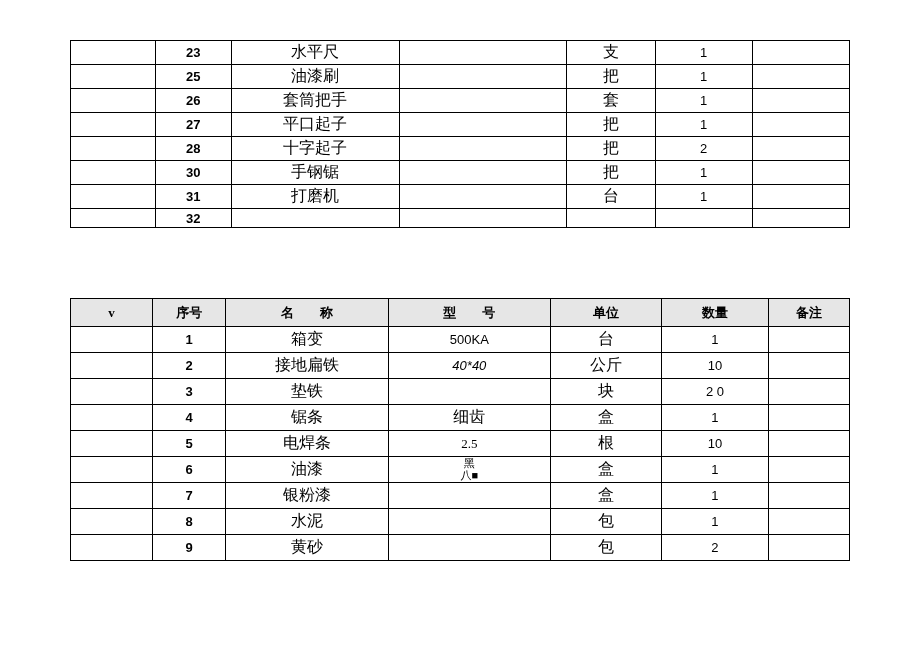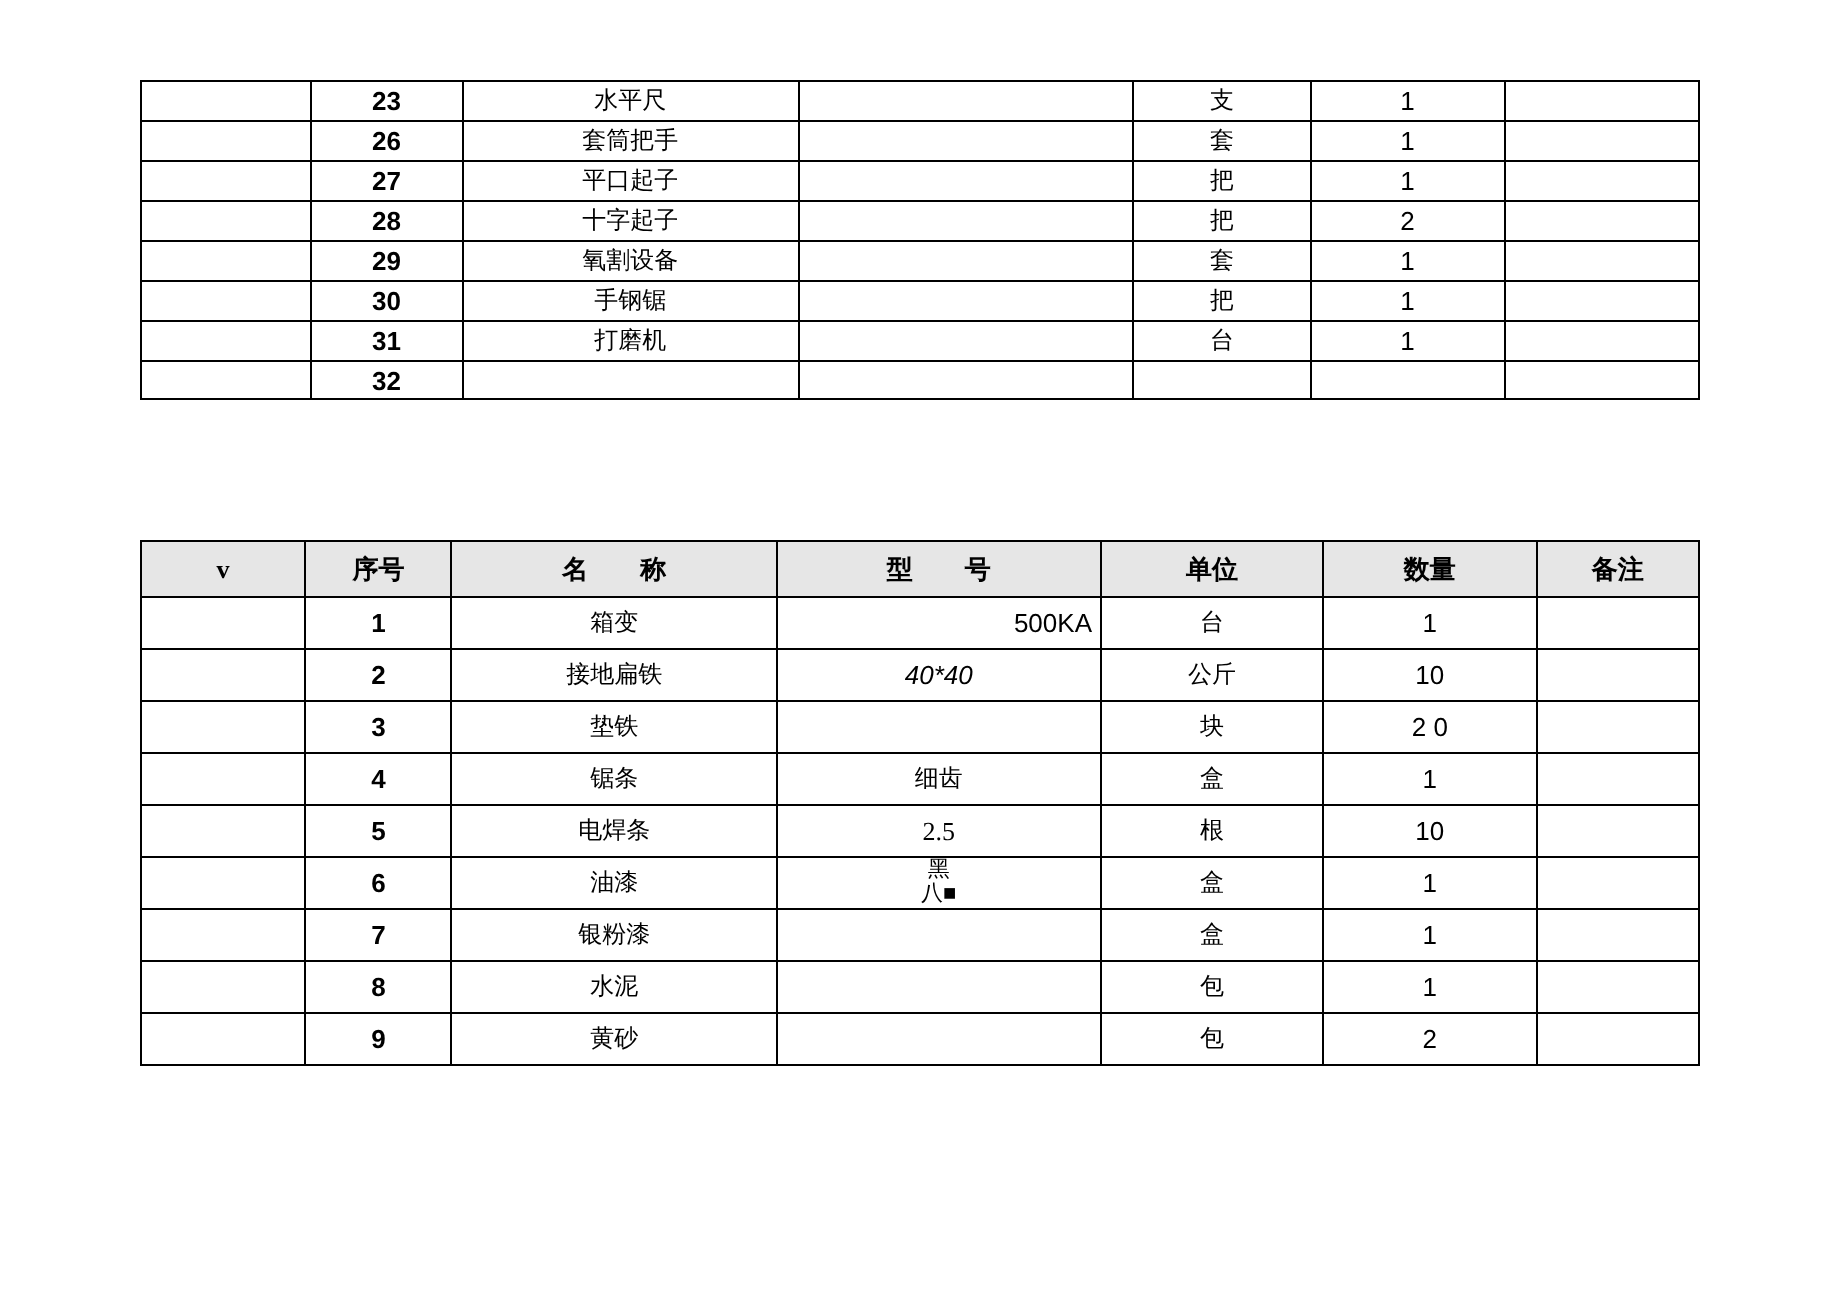--- a/index.html
+++ b/index.html
@@ -46,21 +46,21 @@
     .table2 .col0 { width: 9.6%; }
     .table2 .col1 { width: 8.6%; }
     .table2 .col2 { width: 19%; }
     .table2 .col3 { width: 19%; }
     .table2 .col4 { width: 13%; }
     .table2 .col5 { width: 12.5%; }
     .table2 .col6 { width: 9.5%; }
 
     .seq { font-weight: bold; font-family: Arial, sans-serif; }
     .qty { font-family: Arial, sans-serif; }
-    .name { font-size: 12px; }
+    .name { font-size: 16px; }
     .modelcell { line-height: 1.05; font-size: 11px; }
     .modelcell .top { display:block; }
     .modelcell .bot { display:block; }
   </style>
 </head>
 <body>
 
 <table class="table1">
   <colgroup>
     <col class="col0">
@@ -77,20 +77,29 @@
         <td></td>
         <td class="seq">23</td>
         <td class="name">水平尺</td>
         <td></td>
         <td class="name">支</td>
         <td class="qty">1</td>
         <td></td>
       </tr>
       <tr>
         <td></td>
+        <td class="seq">25</td>
+        <td class="name">油漆刷</td>
+        <td></td>
+        <td class="name">把</td>
+        <td class="qty">1</td>
+        <td></td>
+      </tr>
+      <tr>
+        <td></td>
         <td class="seq">26</td>
         <td class="name">套筒把手</td>
         <td></td>
         <td class="name">套</td>
         <td class="qty">1</td>
         <td></td>
       </tr>
       <tr>
         <td></td>
         <td class="seq">27</td>
@@ -100,29 +109,20 @@
         <td class="qty">1</td>
         <td></td>
       </tr>
       <tr>
         <td></td>
         <td class="seq">28</td>
         <td class="name">十字起子</td>
         <td></td>
         <td class="name">把</td>
         <td class="qty">2</td>
-        <td></td>
-      </tr>
-      <tr>
-        <td></td>
-        <td class="seq">29</td>
-        <td class="name">氧割设备</td>
-        <td></td>
-        <td class="name">套</td>
-        <td class="qty">1</td>
         <td></td>
       </tr>
       <tr>
         <td></td>
         <td class="seq">30</td>
         <td class="name">手钢锯</td>
         <td></td>
         <td class="name">把</td>
         <td class="qty">1</td>
         <td></td>
@@ -170,21 +170,21 @@
       <th>数量</th>
       <th>备注</th>
     </tr>
   </thead>
   <tbody>
 
   <tr>
         <td></td>
         <td class="seq">1</td>
         <td class="name">箱变</td>
-        <td style="font-family: Arial, sans-serif; text-align: right;">500KA</td>
+        <td style="font-family: Arial, sans-serif;">500KA</td>
         <td class="name">台</td>
         <td class="qty">1</td>
         <td></td>
       </tr>
       <tr>
         <td></td>
         <td class="seq">2</td>
         <td class="name">接地扁铁</td>
         <td style="font-family: Arial, sans-serif; font-style: italic;">40*40</td>
         <td class="name">公斤</td>

